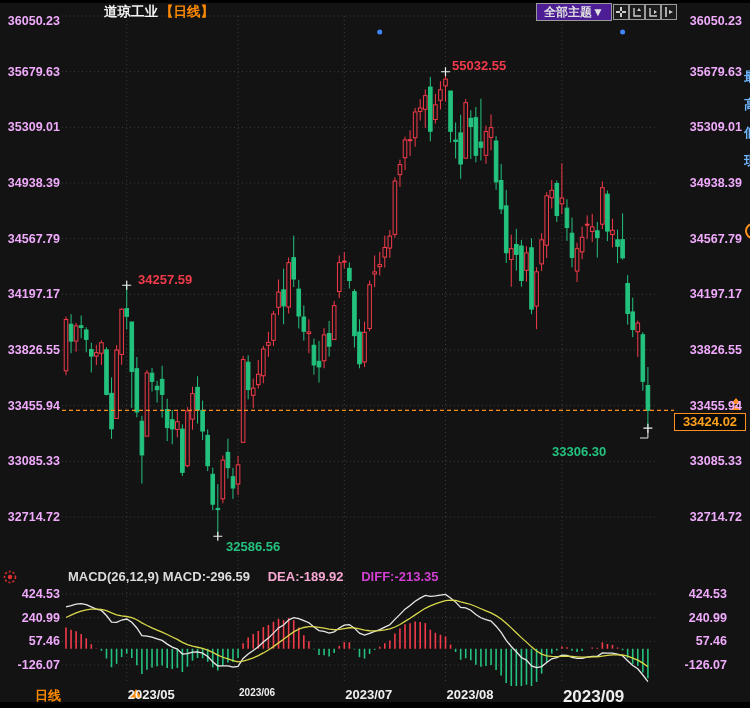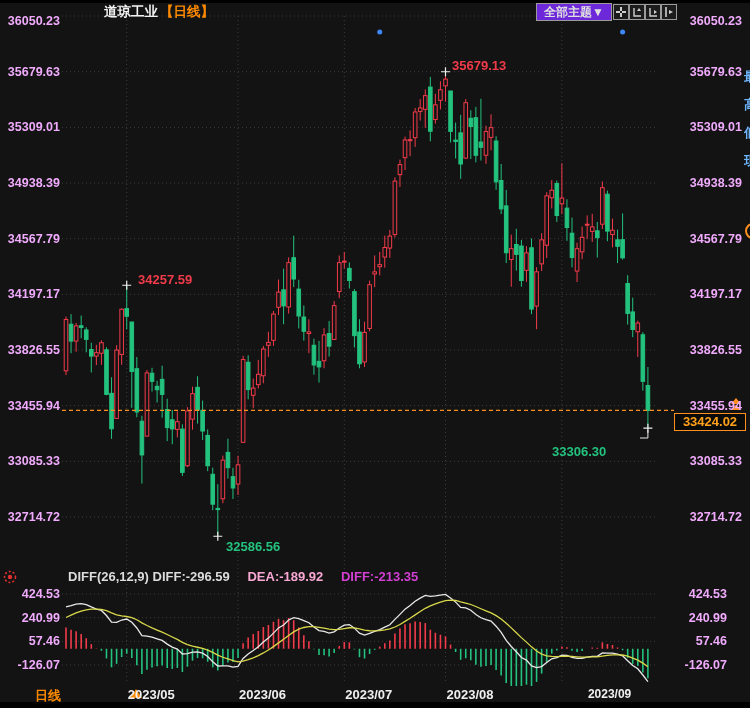--- a/index.html
+++ b/index.html
@@ -4,21 +4,21 @@
 <style>
   html,body{margin:0;padding:0;background:#000;}
   #app{position:relative;width:750px;height:708px;background:#131313;overflow:hidden;
        font-family:"Liberation Sans","DejaVu Sans",sans-serif;}
   .lbl{position:absolute;font-size:12.5px;font-weight:700;color:#f0abfc;white-space:nowrap;}
   .axis-l{width:60px;text-align:right;}
   .axis-r{width:82px;text-align:right;}
   #title-row{position:absolute;left:68px;top:3px;font-size:13.5px;font-weight:700;color:#f2f2f2;margin-left:36px;}
   #period-badge{color:#ff8a00;margin-left:2px;}
   #theme-dd{position:absolute;left:536px;top:3px;width:74px;height:16px;border:1px solid #9b9b9b;
-            color:#e0e0e0;font-size:12px;font-weight:700;text-align:center;line-height:16px;background:#6d28d9;cursor:pointer;}
+            color:#e0e0e0;font-size:12px;font-weight:700;text-align:center;line-height:16px;background:#4c1d95;cursor:pointer;}
   .tool-btn{position:absolute;top:4px;width:14px;height:14px;border:1px solid #9b9b9b;background:#1c1c1c;cursor:pointer;}
   .ann{position:absolute;font-size:13px;font-weight:700;}
   .red{color:#f23b4a;}.green{color:#23c27e;}
   #last-price-box{position:absolute;left:674px;top:413px;width:70px;height:16px;border:1px solid #ff8f1f;
        background:#0a0a0a;color:#ffa11b;font-size:13px;font-weight:700;text-align:center;line-height:16px;}
   #macd-header{position:absolute;left:68px;top:569px;font-size:13px;font-weight:700;color:#dcdcdc;}
   #macd-header .dea{color:#f9a8d4;margin-left:14px;}
   #macd-header .mcd{color:#d23fd2;margin-left:14px;}
   #macd-gear{position:absolute;left:3px;top:570px;width:14px;height:14px;cursor:pointer;}
   #footer-period{position:absolute;left:35px;top:687px;font-size:13px;font-weight:700;color:#ff8a00;cursor:pointer;}
@@ -451,35 +451,35 @@
         <path d="M8 5l3 2-3 2z" fill="#cfcfcf"></path>
       </svg>
   </div>
   <div class="tool-btn" style="left:661px;">
     <svg width="14" height="14">
         <path d="M4 2v10" stroke="#cfcfcf" stroke-width="1.6"></path>
         <path d="M7 5l4 2-4 2z" fill="#cfcfcf"></path>
       </svg>
   </div>
 
-  <div class="ann red" style="left:452px;top:58px;">35679.13</div>
+  <div class="ann red" style="left:452px;top:58px;">55032.55</div>
   <div class="ann red" style="left:138px;top:272px;">34257.59</div>
   <div class="ann green" style="left:226px;top:539px;">32586.56</div>
   <div class="ann green" style="left:552px;top:430px;width:86px;text-align:left;margin-top:14px;">33306.30</div>
 
   <div id="last-price-box">33424.02</div>
 
   <div id="macd-gear">
     <svg width="14" height="14">
       <circle cx="7" cy="7" r="5.5" fill="none" stroke="#e03030" stroke-width="1.6" stroke-dasharray="2 2"></circle>
       <circle cx="7" cy="7" r="2.2" fill="#e03030"></circle>
     </svg>
   </div>
   <div id="macd-header">
-    <span>DIFF(26,12,9) DIFF:-296.59</span>
+    <span>MACD(26,12,9) MACD:-296.59</span>
     <span class="dea">DEA:-189.92</span>
     <span class="mcd">DIFF:-213.35</span>
   </div>
 
   <div id="footer-period">日线</div>
   <div id="footer-tri"></div>
 <div class="lbl axis-l" style="left: 0px; top: 14px;">36050.23</div>
     <div class="lbl axis-r" style="left: 660px; top: 14px;">36050.23</div>
     <div class="lbl axis-l" style="left: 0px; top: 64.6648px;">35679.63</div>
     <div class="lbl axis-r" style="left: 660px; top: 64.6648px;">35679.63</div>
@@ -501,22 +501,22 @@
     <div class="lbl axis-r" style="left: 660px; top: 510px;">32714.72</div>
     <div class="lbl " style="left: 2px; top: 587px; width: 58px; text-align: right;">424.53</div>
     <div class="lbl " style="left: 660px; top: 587px; width: 67px; text-align: right;">424.53</div>
     <div class="lbl " style="left: 2px; top: 610.668px; width: 58px; text-align: right;">240.99</div>
     <div class="lbl " style="left: 660px; top: 610.668px; width: 67px; text-align: right;">240.99</div>
     <div class="lbl " style="left: 2px; top: 634.334px; width: 58px; text-align: right;">57.46</div>
     <div class="lbl " style="left: 660px; top: 634.334px; width: 67px; text-align: right;">57.46</div>
     <div class="lbl " style="left: 2px; top: 658px; width: 58px; text-align: right;">-126.07</div>
     <div class="lbl " style="left: 660px; top: 658px; width: 67px; text-align: right;">-126.07</div>
     <div class="lbl xlab" style="left: 127.72px; top: 687px; font-size: 13px;">2023/05</div>
-    <div class="lbl xlab" style="left: 239.04px; top: 687px; font-size: 13px;">2023/06</div>
+    <div class="lbl xlab" style="left: 239.04px; top: 687px; font-size: 10px;">2023/06</div>
     <div class="lbl xlab" style="left: 345.3px; top: 687px; font-size: 13px;">2023/07</div>
     <div class="lbl xlab" style="left: 446.5px; top: 687px; font-size: 13px; text-align: center;">2023/08</div>
-    <div class="lbl xlab" style="left: 562.88px; top: 687px; font-size: 12px; margin-left: 25px;">2023/09</div>
+    <div class="lbl xlab" style="left: 562.88px; top: 687px; font-size: 17px;">2023/09</div>
     <div class="lbl side-g" style="left: 744px; top: 68px; width: 6px; overflow: hidden;">最</div>
     <div class="lbl side-g" style="left: 744px; top: 96px; width: 6px; overflow: hidden;">高</div>
     <div class="lbl side-g" style="left: 744px; top: 124px; width: 6px; overflow: hidden;">低</div>
     <div class="lbl side-g" style="left: 744px; top: 152px; width: 6px; overflow: hidden;">现</div>
     <div style="position: absolute; left: 745px; top: 223px; width: 12px; height: 12px; border: 2px solid rgb(255, 143, 31); border-radius: 50%;"></div>
   </div>
 
 </body></html>

